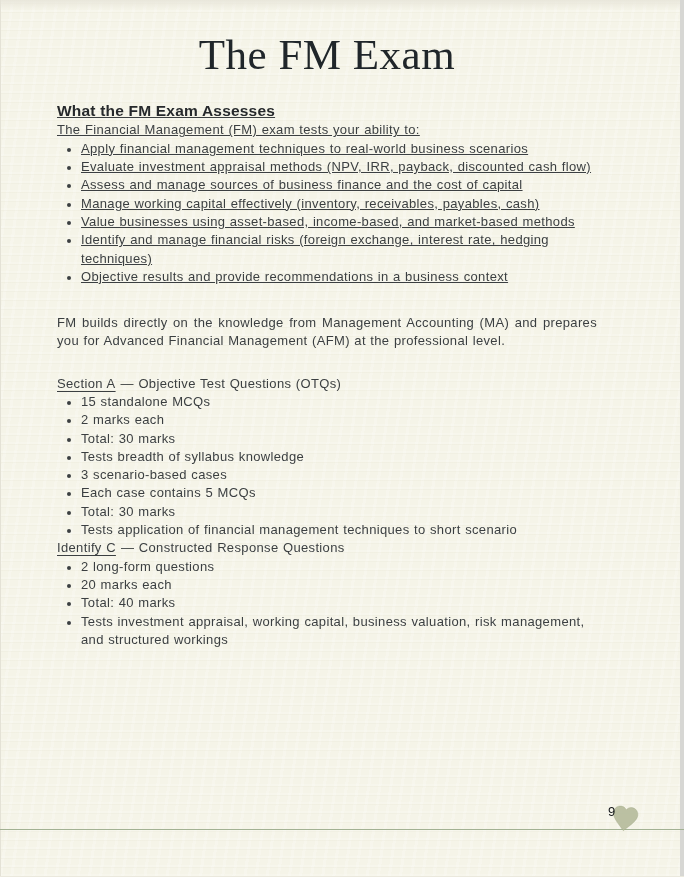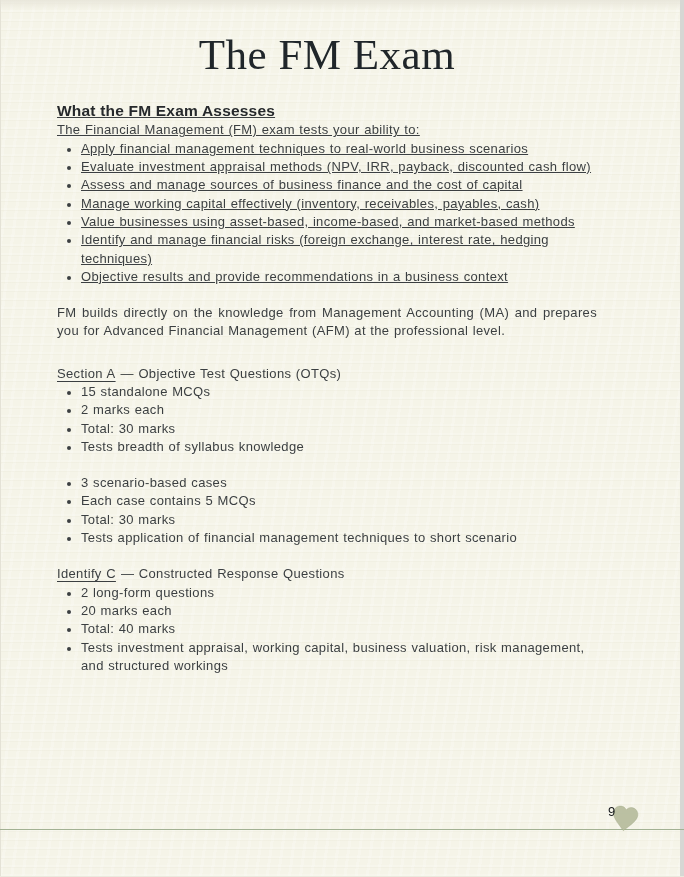--- a/index.html
+++ b/index.html
@@ -59,28 +59,28 @@
     word-spacing: 0.5px;
     color: #3b3f41;
   }
   ul {
     list-style: disc;
     padding-left: 24px;
     margin: 0;
   }
   li::marker { color: #3b3f41; font-size: 0.9em; }
   .bridge {
-    margin-top: 18px;
+    margin-top: 28px;
     margin-bottom: 24px;
     text-align: justify;
     max-width: 540px;
   }
   .section { margin-top: 0; text-decoration: underline; }
   .section-2 { margin-top: 0; }
-  .sub-block { margin-top: 18px; }
+  .sub-block { }
   .sub-heading .sub-label {
     text-decoration: underline;
     text-decoration-thickness: 1px;
     text-underline-offset: 3px;
   }
   .sub-heading .sub-title { margin-left: 5px; }
   .content-width { max-width: 545px; }
   .footer-line {
     position: absolute;
     top: 829px; left: 0; right: 0;

